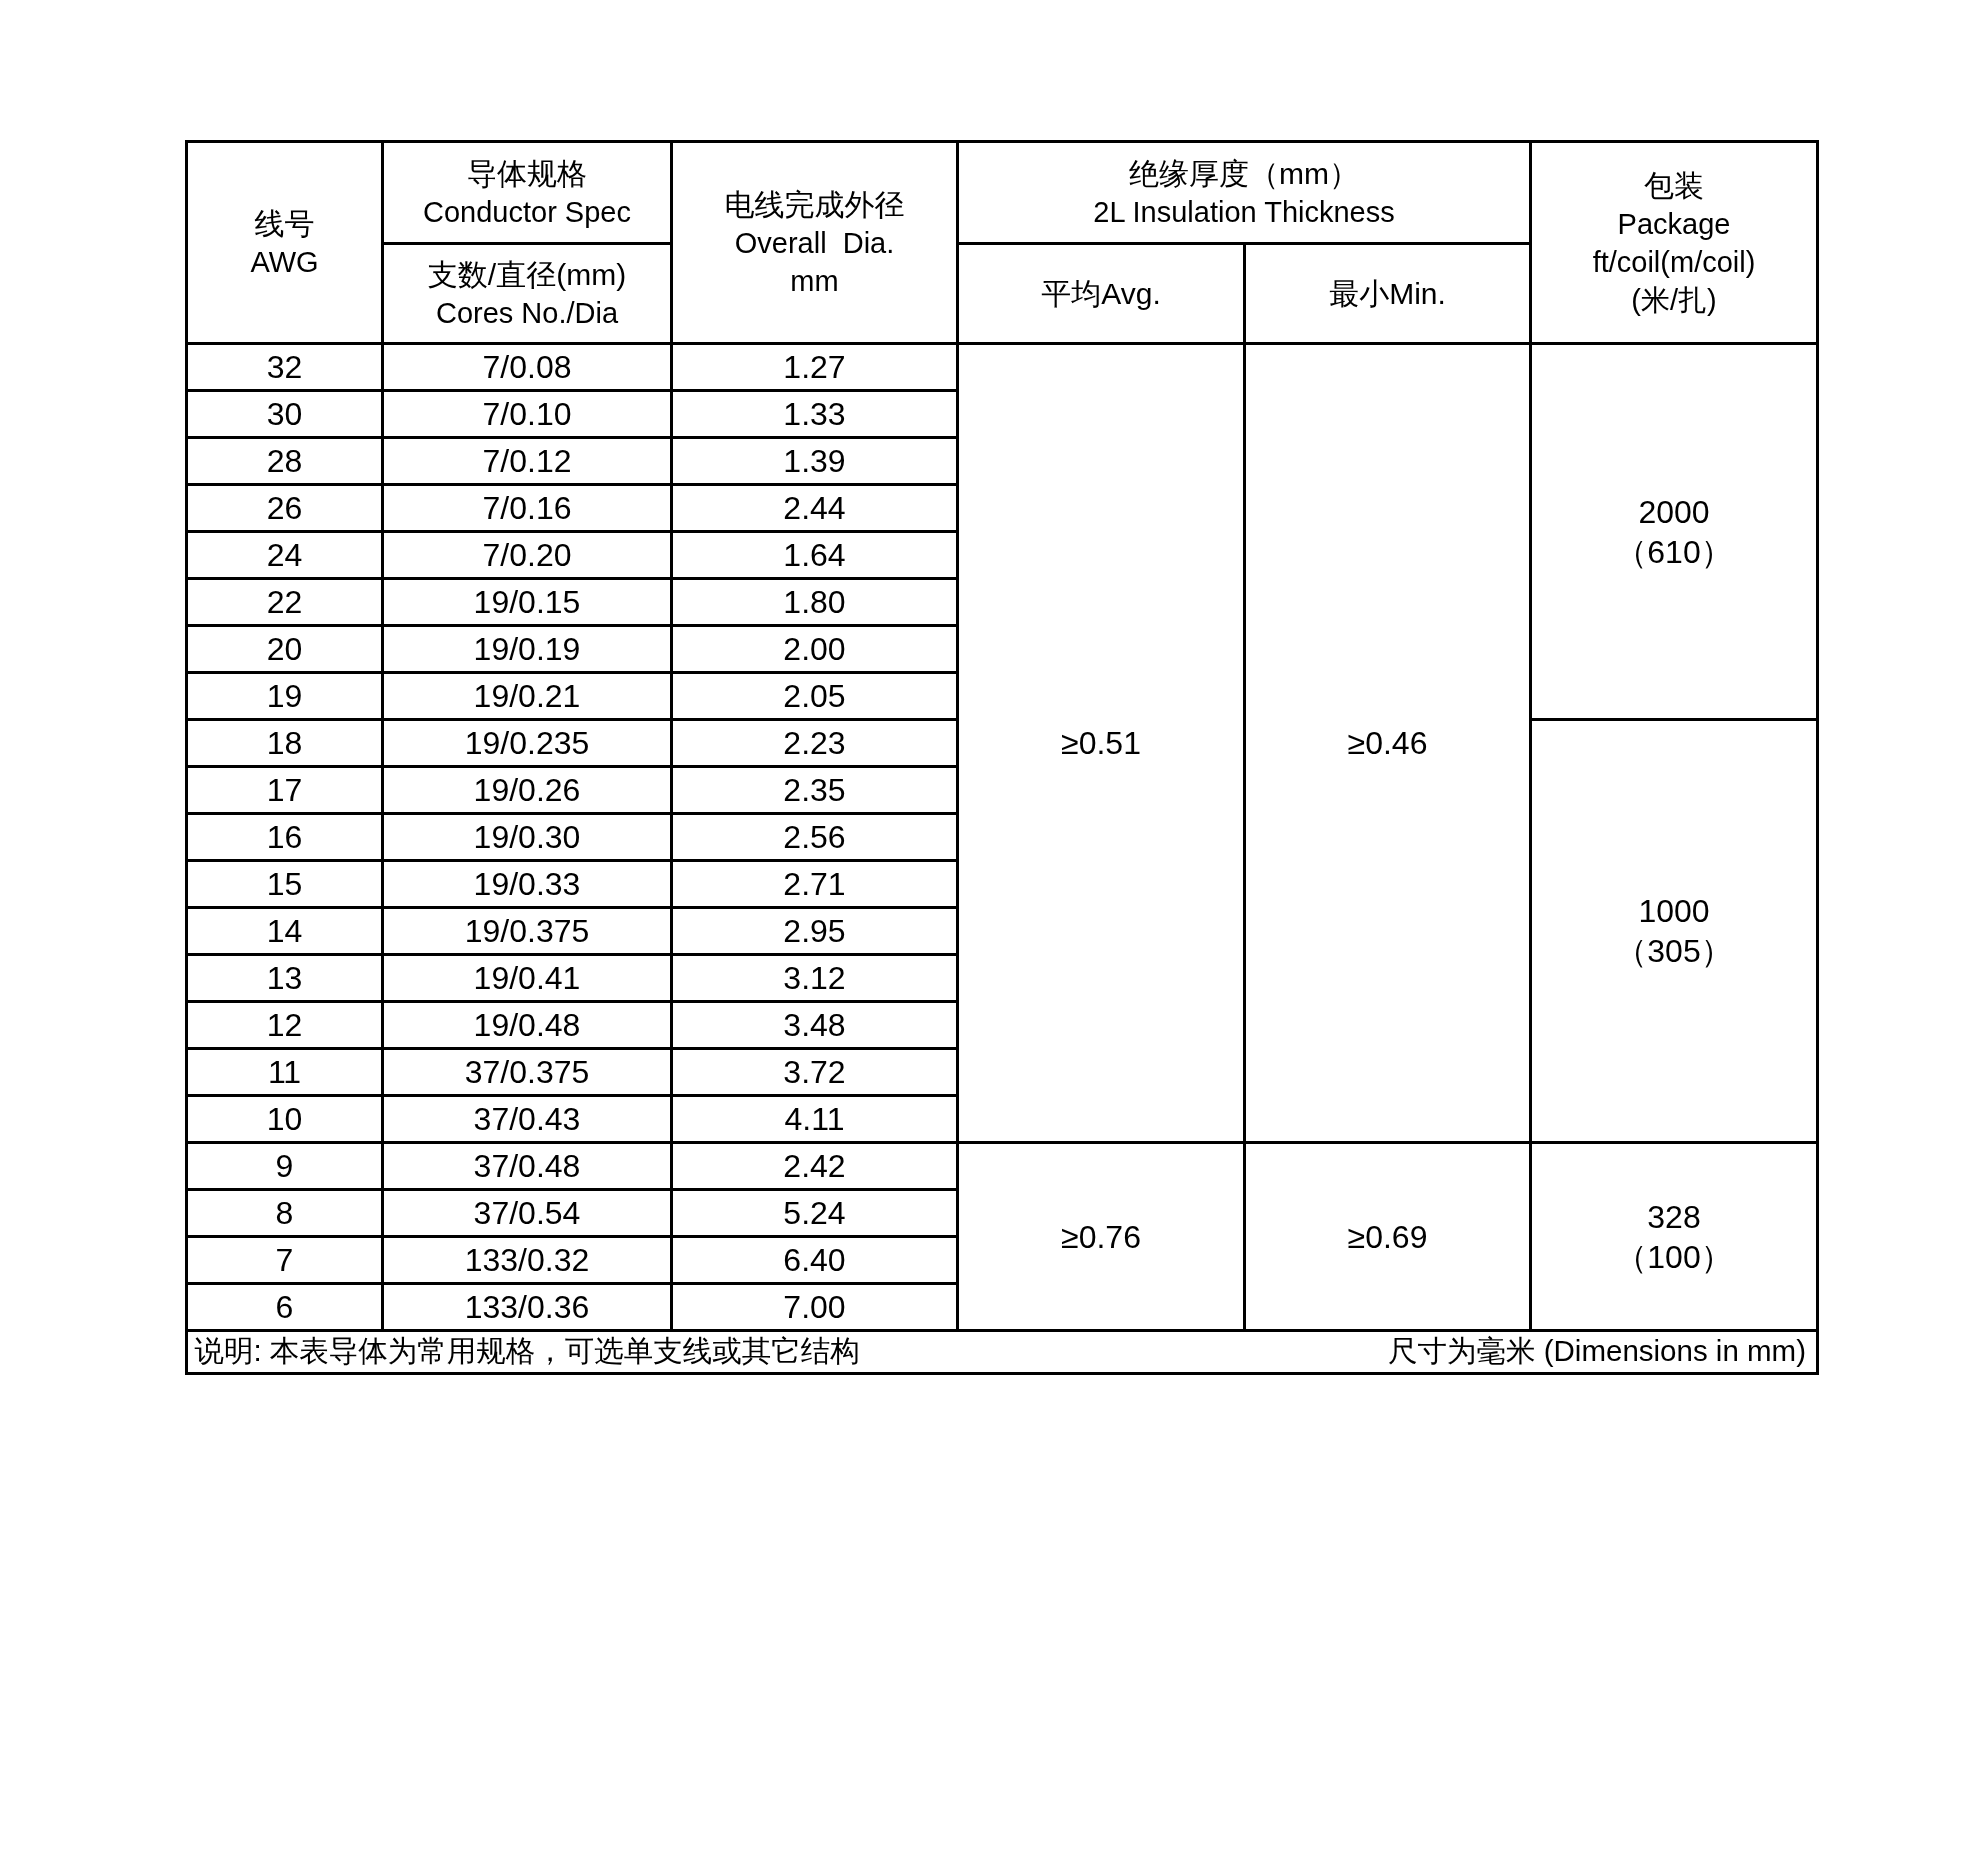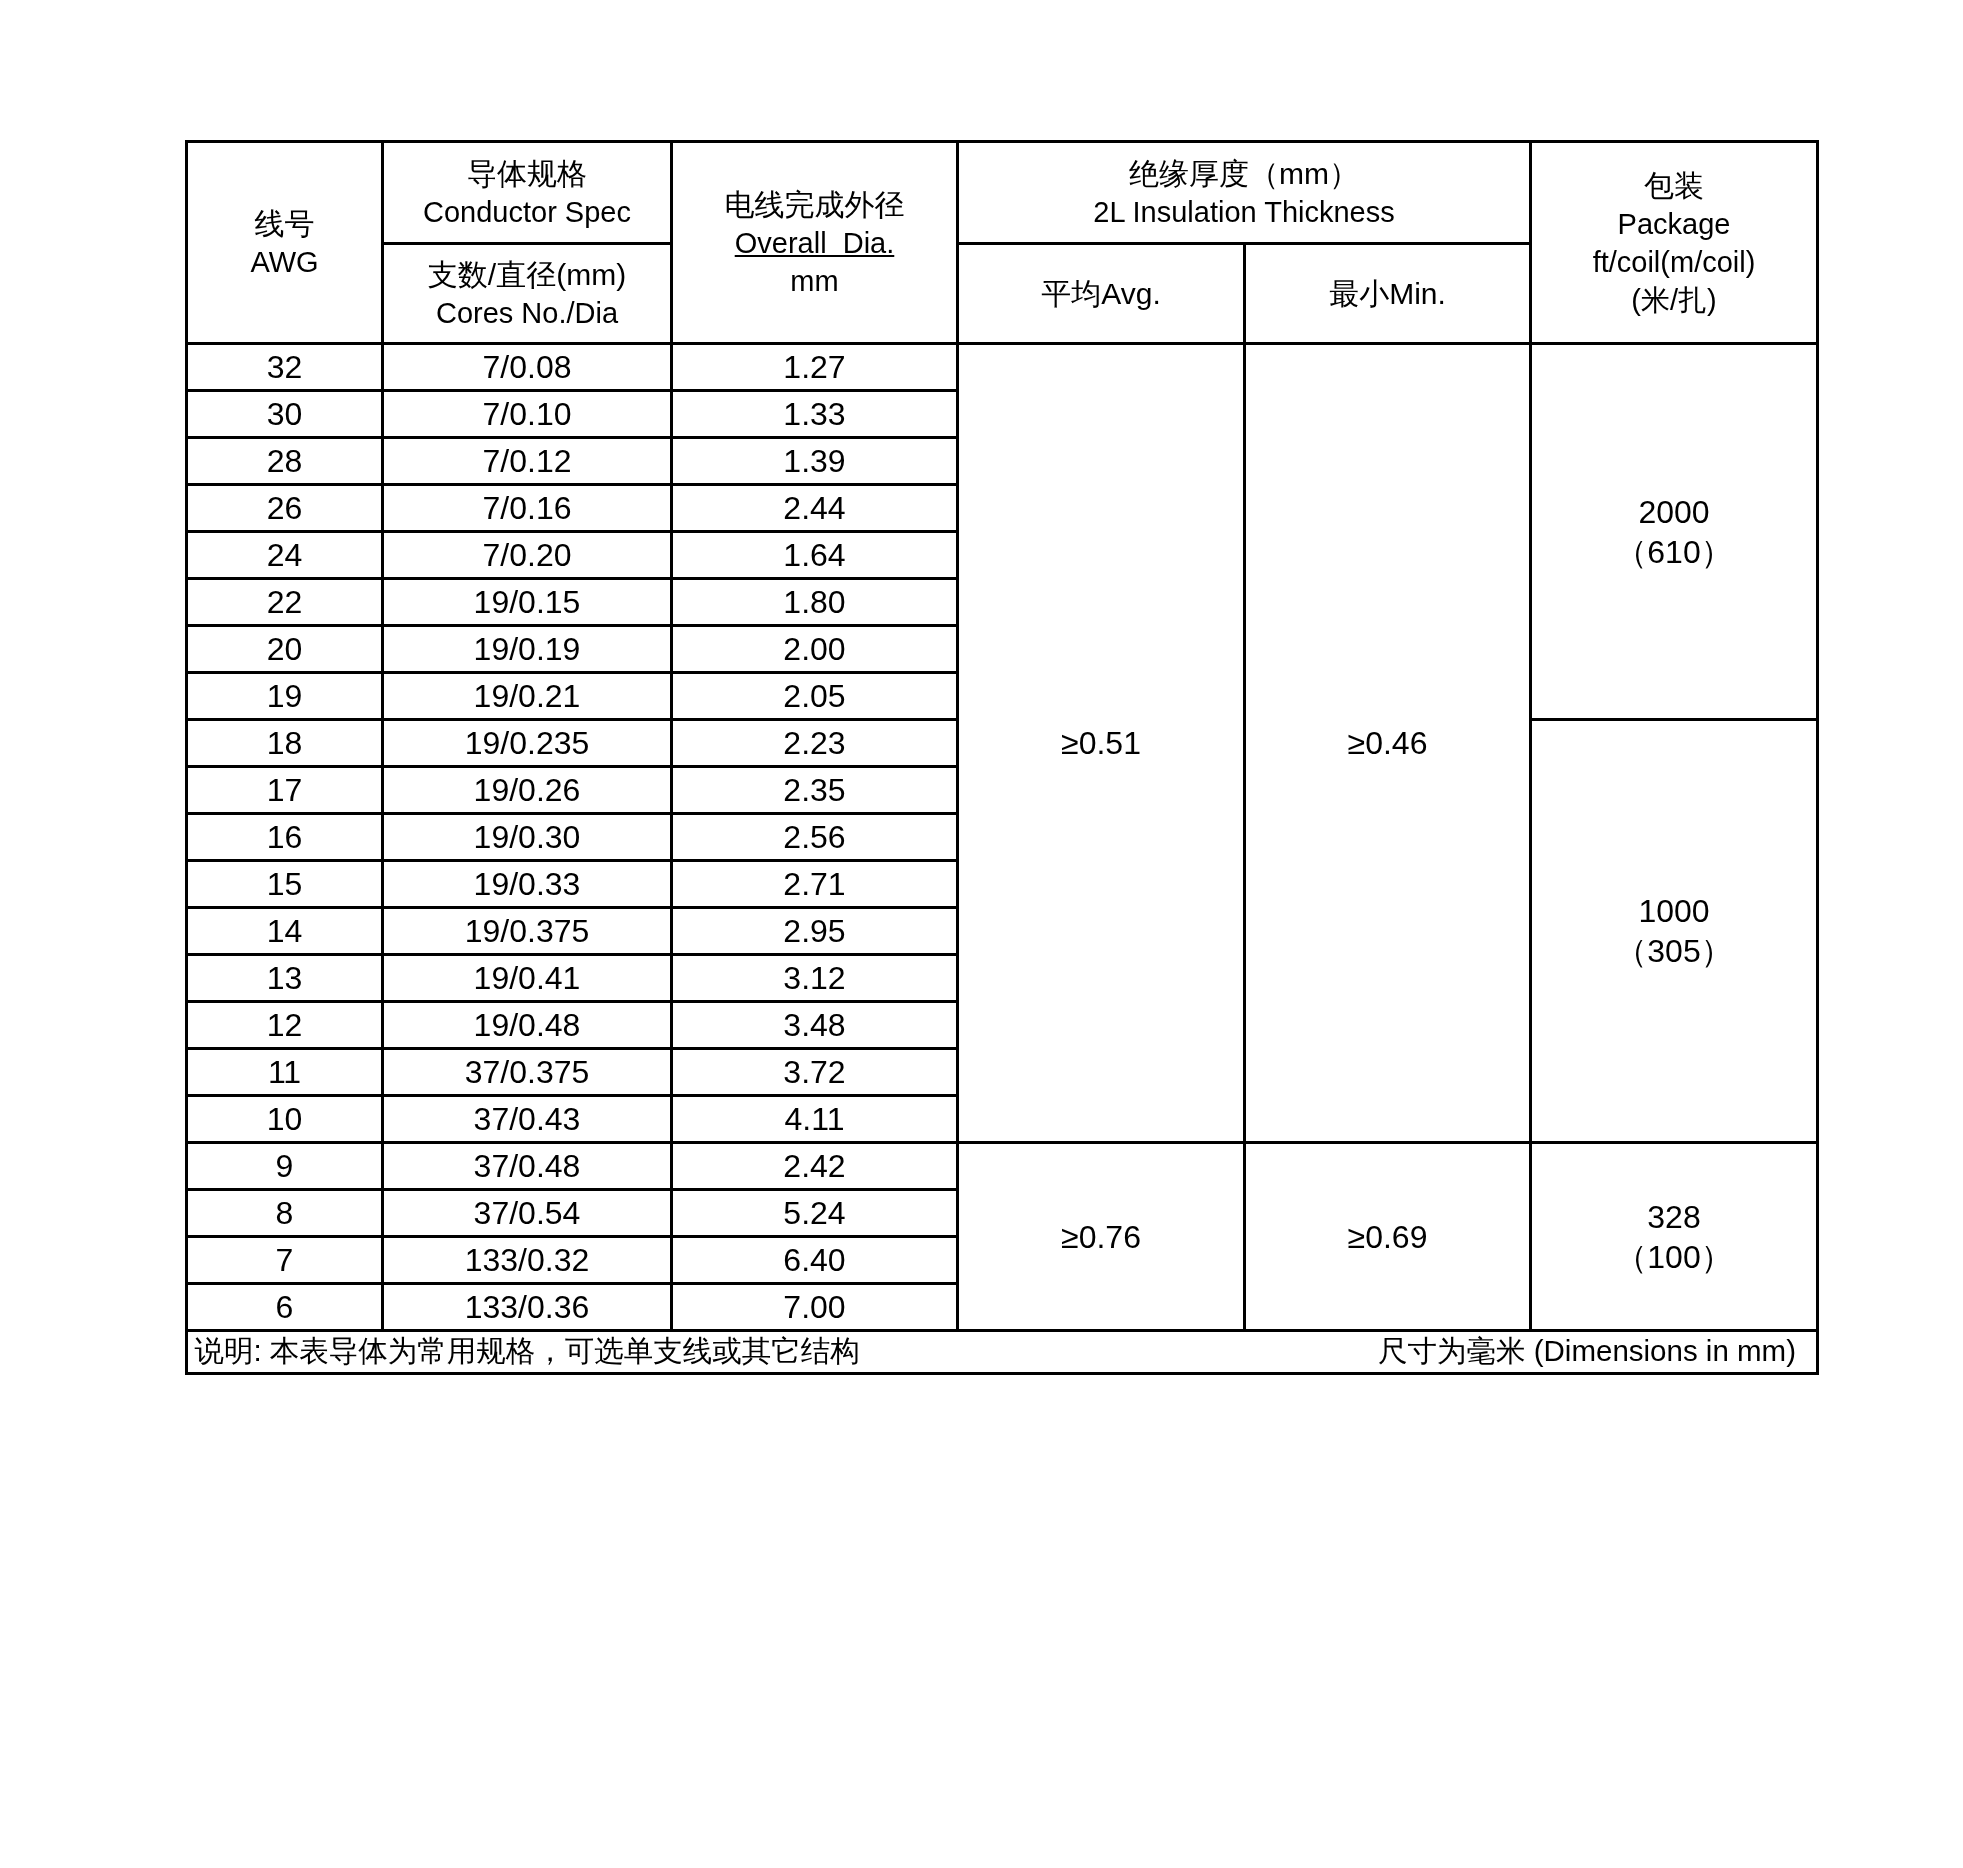--- a/index.html
+++ b/index.html
@@ -24,28 +24,28 @@
     font-weight:normal;
   }
   tr.hr1{height:102px;}
   tr.hr2{height:100px;}
   tr.dr{height:47px;}
   tr.fr{height:35px;}
   .cn{font-size:30px;line-height:38px;}
   .en{font-size:29px;line-height:38px;}
   .val{font-size:32px;}
   .merged-line{font-size:32px;line-height:40px;}
-  .pre{white-space:pre-wrap;text-decoration:underline;}
+  .pre{white-space:pre-wrap;}
   td.footer-cell{padding:0;}
   .footer-flex{
     display:flex;justify-content:space-between;align-items:center;
     width:100%;height:100%;
   }
   .footer-note{font-size:29.5px;padding-left:6.4px;white-space:nowrap;}
-  .footer-dim{font-size:29.5px;padding-right:20px;white-space:nowrap;}
+  .footer-dim{font-size:29.5px;padding-right:10px;white-space:nowrap;}
 </style>
 </head>
 <body>
 
 <div class="canvas">
   <table class="spec">
     <colgroup>
       <col style="width:196px">
         <col style="width:289px">
         <col style="width:286px">

